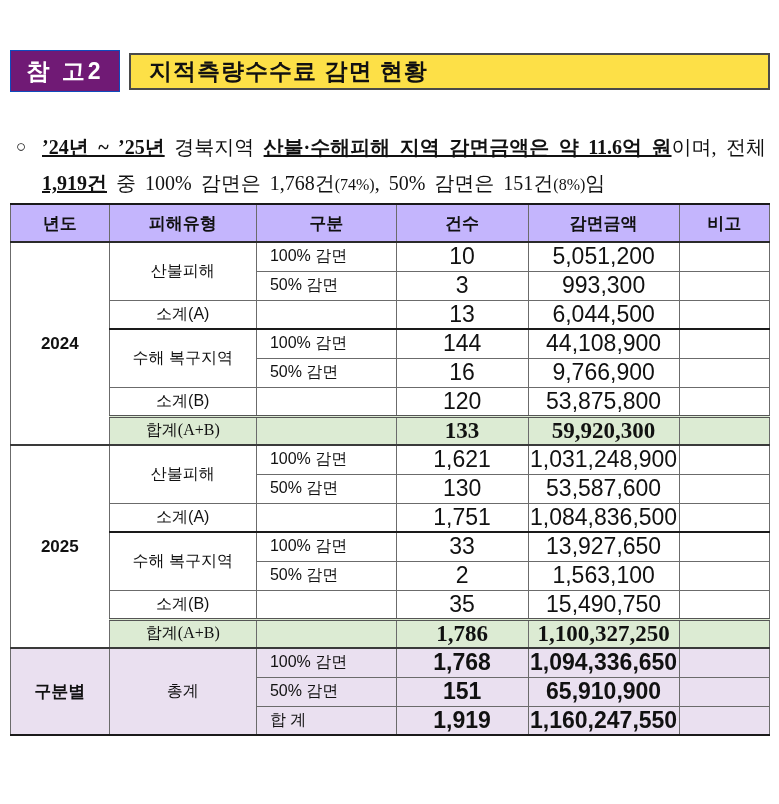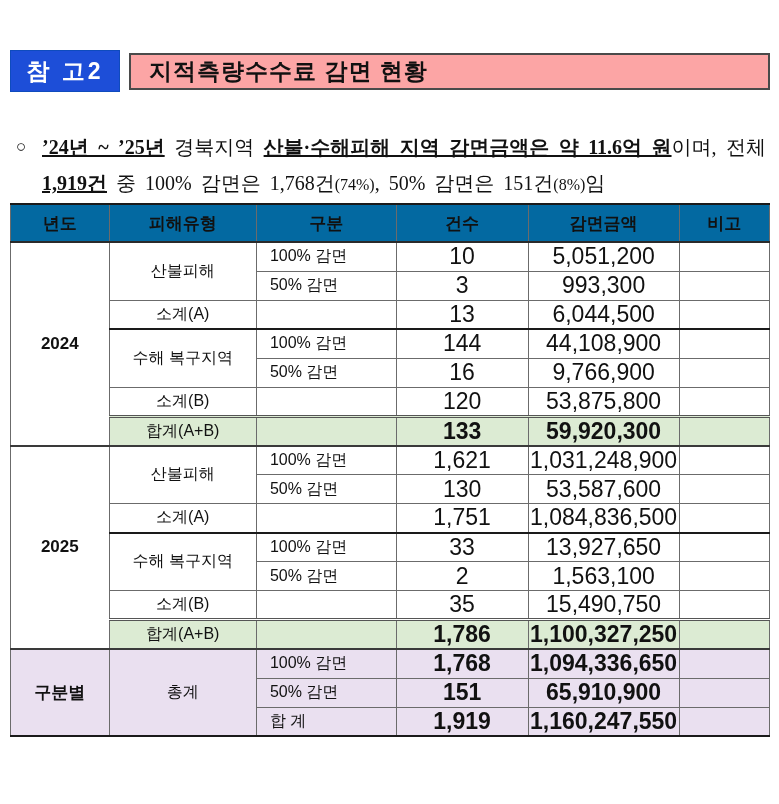--- a/index.html
+++ b/index.html
@@ -9,27 +9,27 @@
     font-family: "Liberation Sans", sans-serif;
     color: #111;
     overflow: hidden;
   }
   .page { width: 779px; height: 804px; padding: 50px 9px 0 10px; }
 
   
   .hdr { display: flex; align-items: center; gap: 9px; }
   .badge {
     width: 110px; height: 42px; flex: 0 0 110px;
-    background: #1d4ed8; border: 1px solid #0f4bbd;
+    background: #701a75; border: 1px solid #0f4bbd;
     color: #fff; font-weight: bold; font-size: 23px; letter-spacing: 3px;
     display: flex; align-items: center; justify-content: center;
   }
   .title-box {
     flex: 1; height: 37px;
-    border: 2px solid #4a4a4a; background: #fca5a5;
+    border: 2px solid #4a4a4a; background: #fde047;
     display: flex; align-items: center; padding-left: 18px;
     font-size: 23px; font-weight: bold; letter-spacing: 1px;
   }
 
   
   .para {
     margin-top: 37px; display: flex;
     font-family: "Liberation Serif", serif;
     font-size: 20px; line-height: 36px;
   }
@@ -57,30 +57,30 @@
   col.c-cnt { width: 17.4%; }
   col.c-amt { width: 19.9%; }
   col.c-note { width: 11.9%; }
   th, td {
     border: 1px solid #6b6b6b;
     text-align: center; vertical-align: middle;
     height: 29px; padding: 0;
     font-size: 16px;
   }
   th {
-    height: 38px; background: #0369a1;
+    height: 38px; background: #c4b5fd;
     font-size: 17px; font-weight: bold;
     border-bottom: 2.5px solid #2a2a2a;
   }
   td.year { font-size: 17px; font-weight: bold; }
   td.gubun { text-align: left; padding-left: 13px; font-size: 16px; }
   td.num { font-size: 23px; }
   td.lbl { font-size: 16px; }
   tr.thick-top td { border-top: 2.5px solid #1a1a1a; }
-  tr.dbl-top td { border-top: 3px double #555; }
+  tr.dbl-top td { border-top: 3px double #555; font-family: Liberation Serif, serif; }
   tr.sec-top td { border-top: 2px solid #3a3a3a; }
   tr.green td { background: #dcebd3; }
   tr.purple td { background: #eae0f0; }
   td.bold { font-weight: bold; }
 </style>
 </head>
 <body>
 
 <div class="page">
 

